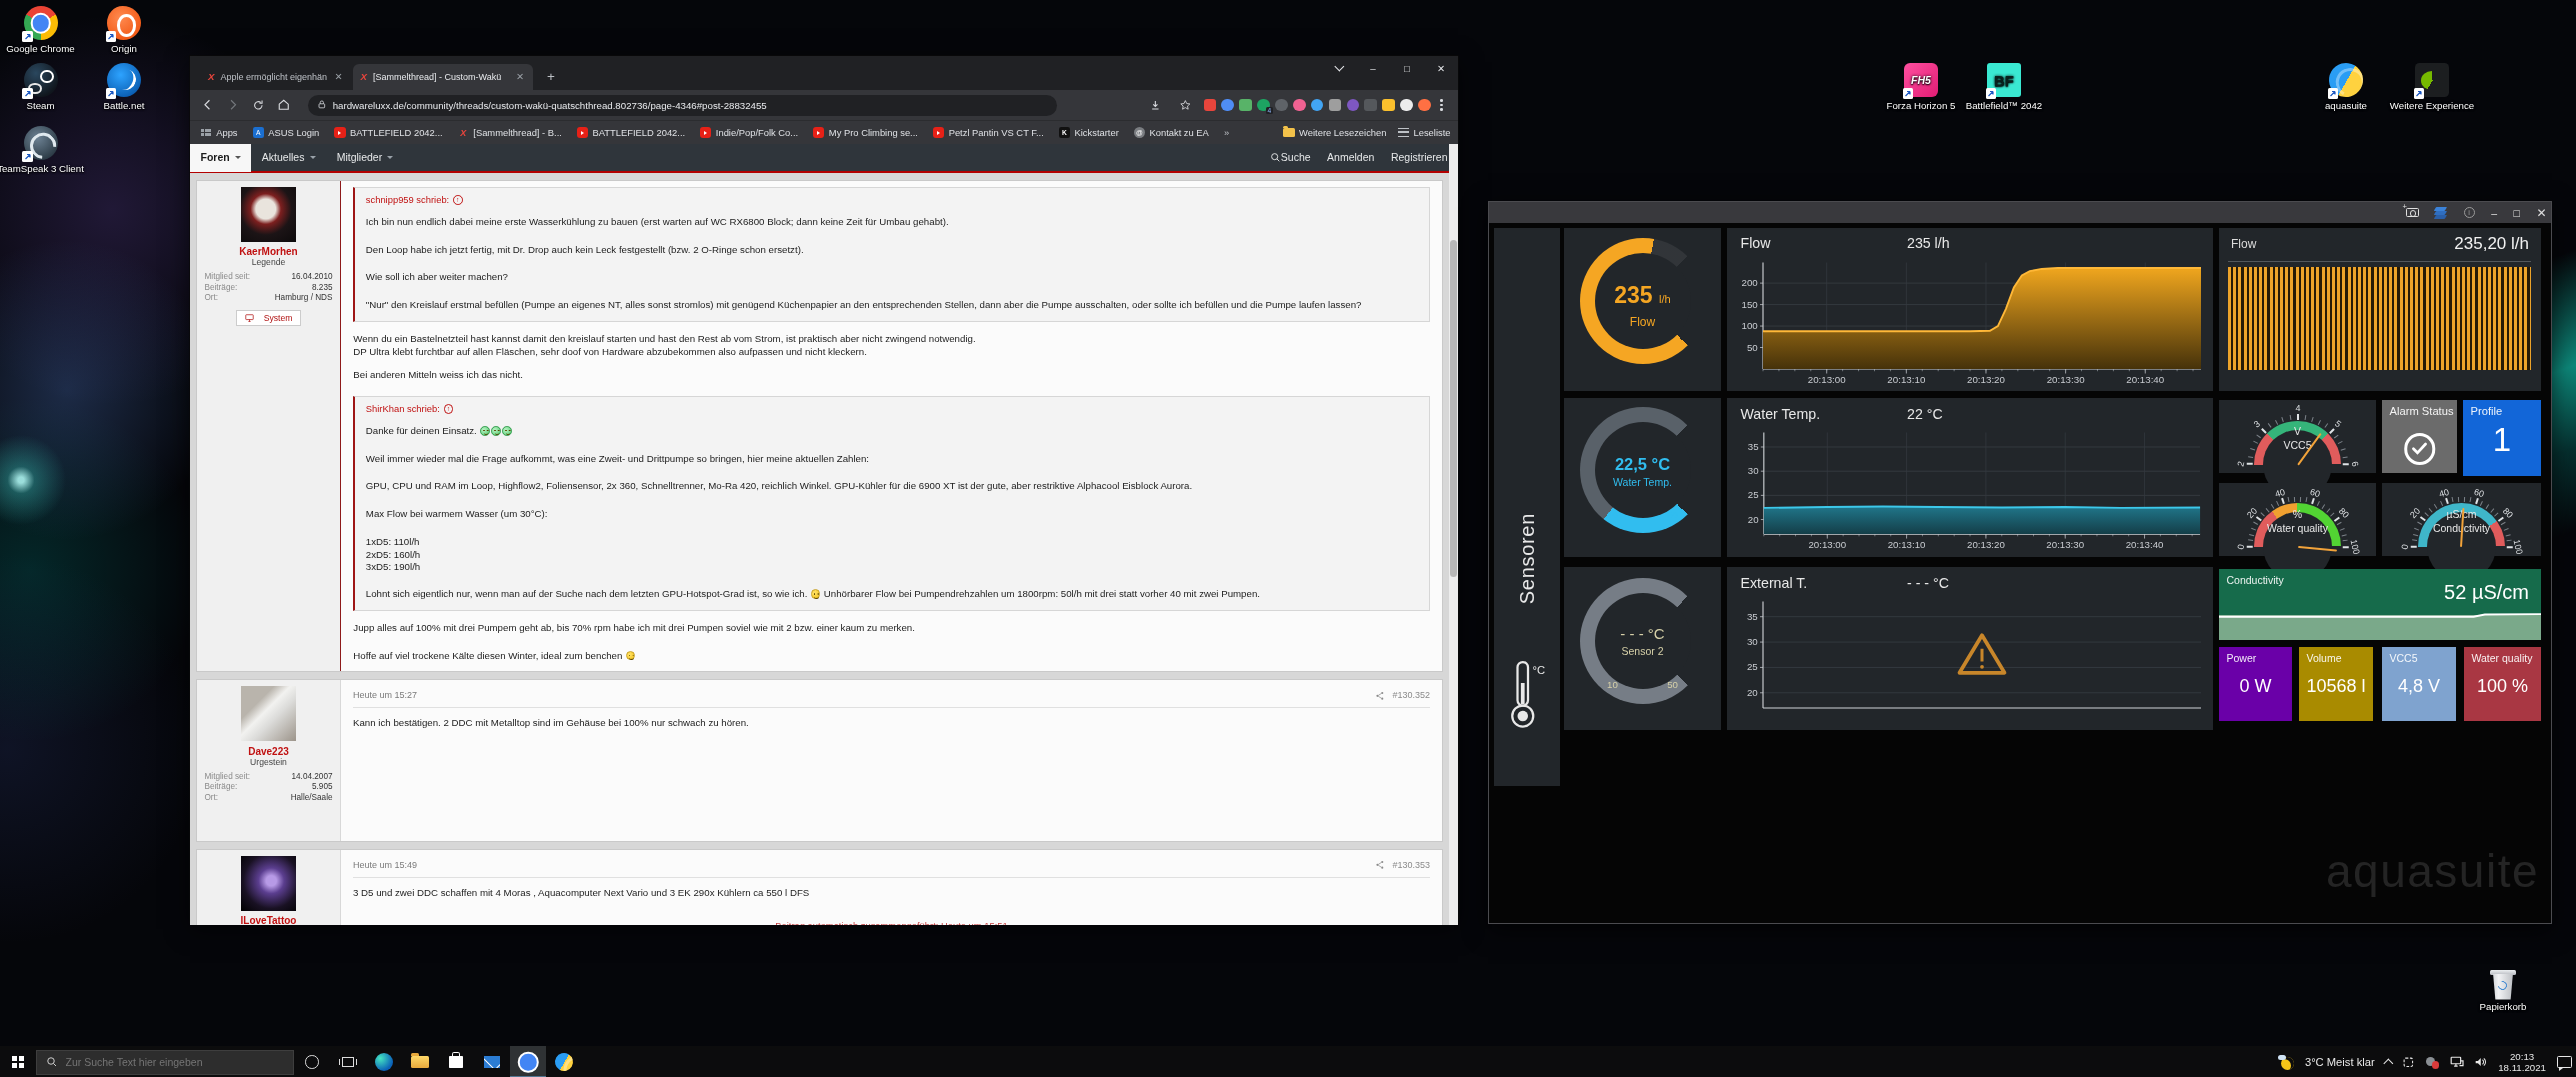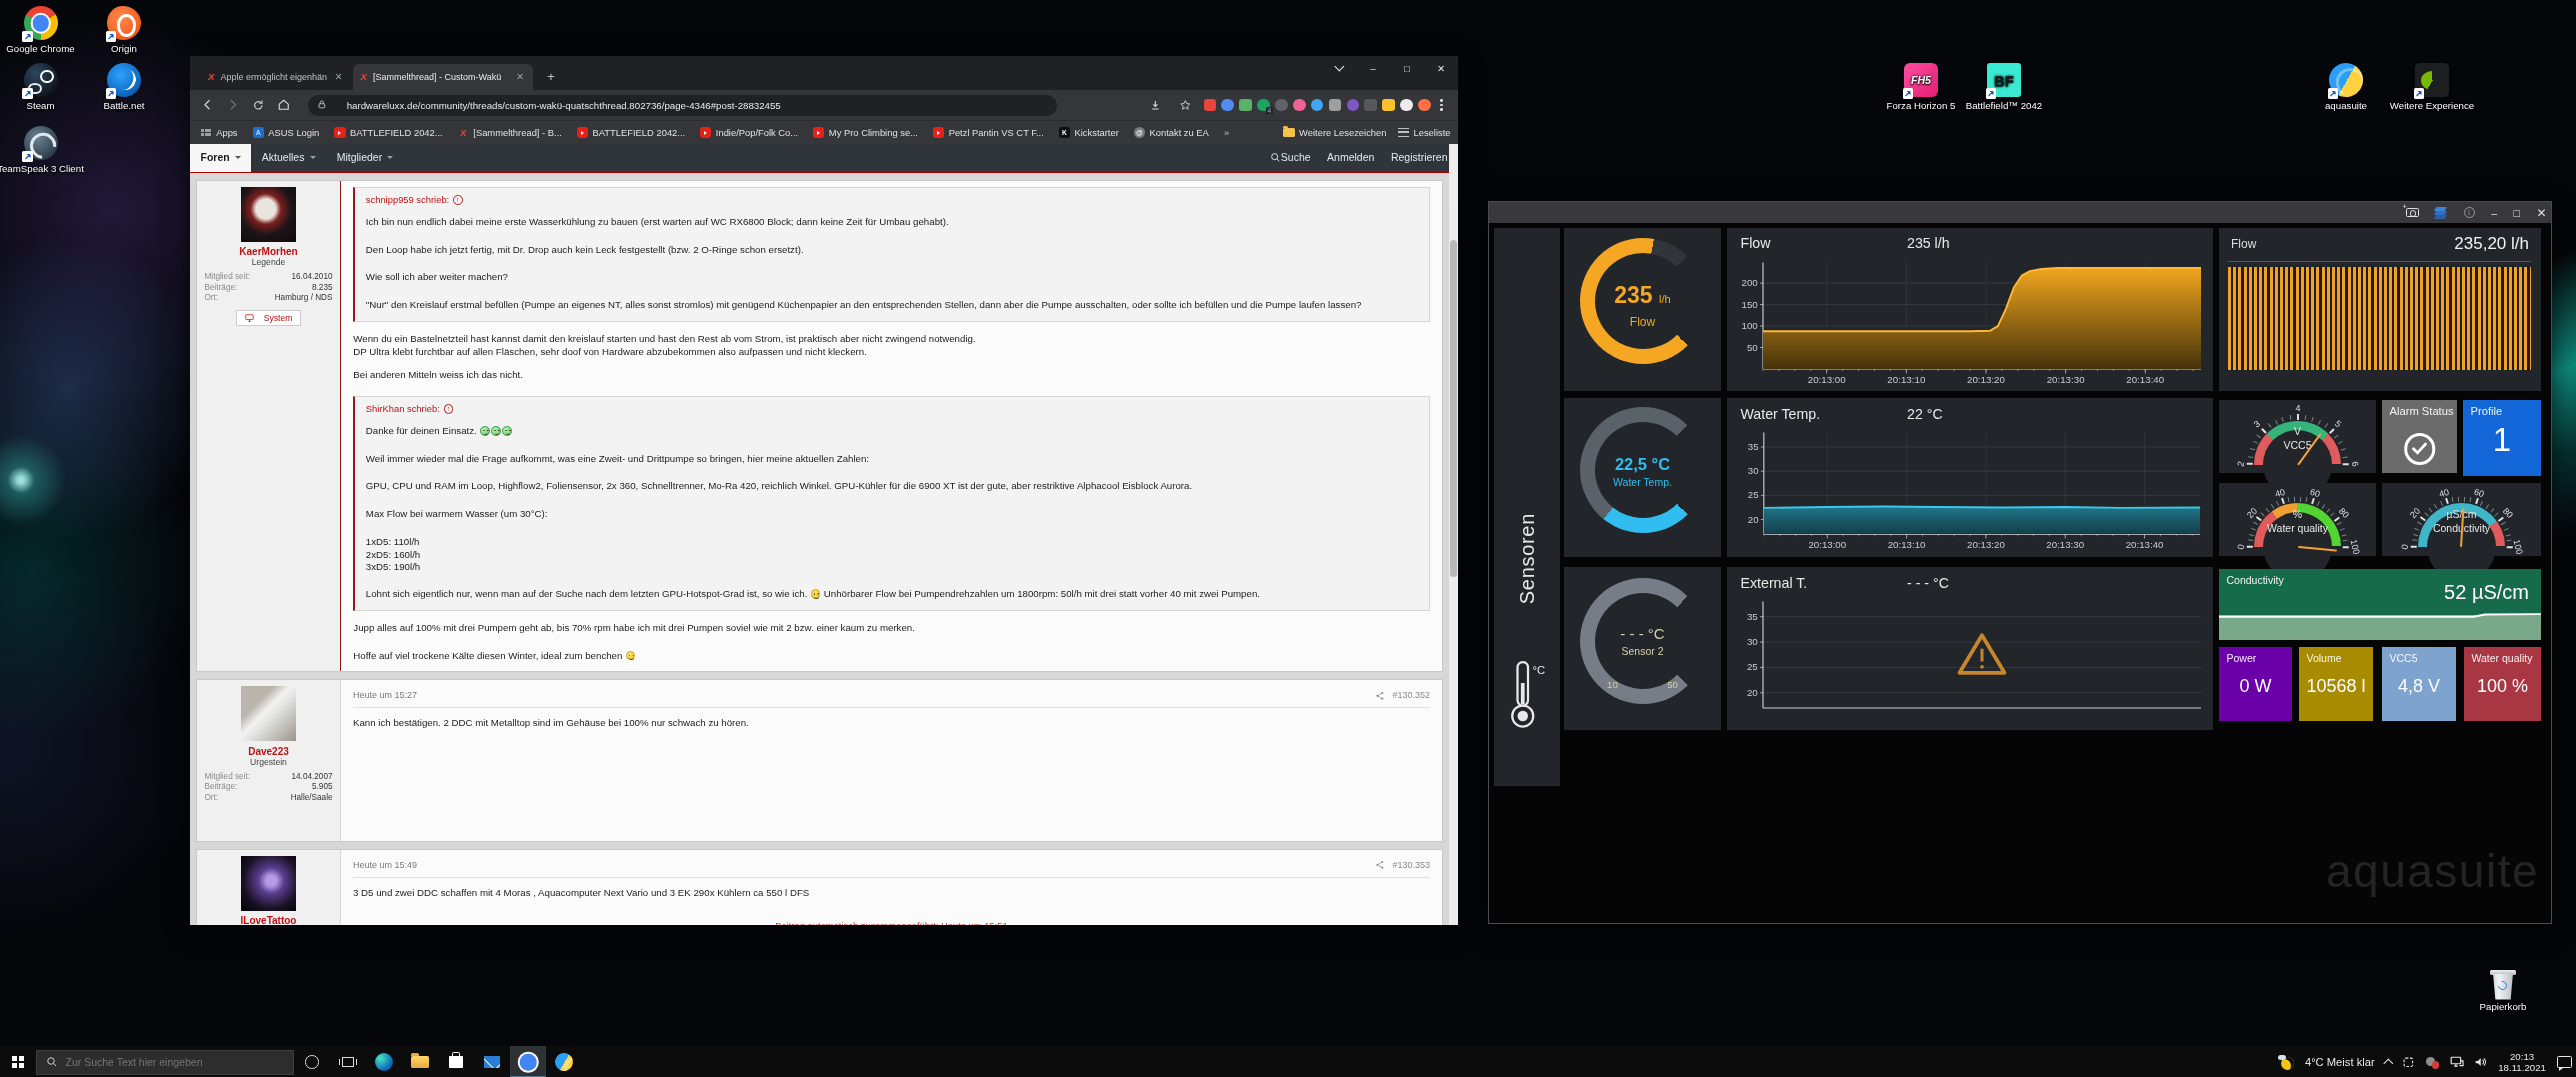--- a/index.html
+++ b/index.html
@@ -55,21 +55,21 @@
   .tab .fav { color:#e8453c; font-weight:bold; font-size:9.7px; font-style:italic; }
   .tab .ttl { white-space:nowrap; overflow:hidden; flex:1; }
   .tab .tx { color:#9aa0a6; font-size:9.7px; padding:0 1.5px; }
   .newtab { position:absolute; left:352px; top:12.7px; width:18px; height:18px; color:#bdc1c6; font-size:13.5px; text-align:center; line-height:16.5px; }
   .wctrls { position:absolute; right:0; top:0; height:24px; display:flex; }
   .wctrls div { width:34px; height:24px; display:flex; align-items:center; justify-content:center; color:#e8eaed; font-size:9.7px; }
   .chev { width:6.7px; height:6.7px; border-right:1.1px solid #e8eaed; border-bottom:1.1px solid #e8eaed; transform:rotate(45deg); margin-top:-3px; }
   .toolbar { position:relative; height:30px; background:#35363a; display:flex; align-items:center; }
   .tbi { width:25.5px; height:25.5px; display:flex; align-items:center; justify-content:center; color:#dadce0; }
   .tbi.dim { color:#74787d; }
-  .urlpill { position:absolute; left:118px; top:4.5px; width:749px; height:21px; background:#202124; border-radius:10.5px; display:flex; align-items:center; padding:0 9px; gap:20px; color:#dadce0; }
+  .urlpill { position:absolute; left:118px; top:4.5px; width:749px; height:21px; background:#202124; border-radius:10.5px; display:flex; align-items:center; padding:0 9px; gap:6px; color:#dadce0; }
   .urlpill .url { font-size:9.7px; color:#e8eaed; white-space:nowrap; overflow:hidden; }
   .tb-right { position:absolute; right:10.5px; top:0; height:30px; display:flex; align-items:center; gap:5.2px; }
   .ext { width:12.7px; height:12.7px; border-radius:3px; position:relative; }
   .ext.round { border-radius:50%; }
   .badge4 { position:absolute; right:-3px; bottom:-3px; background:#202124; color:#8ab4f8; font-size:6.7px; padding:0 1.5px; border-radius:1.5px; }
   .dots3 { display:flex; flex-direction:column; gap:1.9px; padding:0 4.5px; }
   .dots3 i { width:2.6px; height:2.6px; border-radius:50%; background:#dadce0; }
   .bookbar { position:relative; height:24px; background:#35363a; border-top:0.7px solid #2b2c2f; display:flex; align-items:center; padding-left:10.5px; gap:15px; font-size:9.4px; color:#dfe1e5; }
   .bk { display:flex; align-items:center; gap:4.5px; white-space:nowrap; }
   .bfav { width:11.2px; height:11.2px; border-radius:2.2px; display:flex; align-items:center; justify-content:center; font-size:6.7px; color:#fff; }
@@ -1035,21 +1035,21 @@
           <span class="ic-chrome" style="display:block;width:18px;height:18px;"></span>
         </span>
       </div>
     <div class="tbtn">
         <span class="i-aqua">
           <span class="ic-aqua" style="display:block;width:18px;height:18px;"></span>
         </span>
       </div>
     <div class="tright">
       <span class="moon"></span>
-      <span class="weather-txt">4°C Meist klar</span>
+      <span class="weather-txt">3°C Meist klar</span>
       <span class="chevup"></span>
       <svg width="12.7" height="12.7" viewBox="0 0 24 24">
           <rect x="4" y="4" width="16" height="16" rx="3" stroke="#e8e8e8" stroke-width="2" fill="none" stroke-dasharray="5 3"></rect>
         </svg>
       <span style="position:relative;width:13.5px;height:13.5px;">
           <span style="position:absolute;left:0;top:2.2px;width:9.7px;height:8.2px;border-radius:4.5px;background:#8a8f94;"></span>
           <span style="position:absolute;right:0;bottom:0;width:7.5px;height:7.5px;border-radius:50%;background:#d83b3b;"></span>
         </span>
       <svg width="14.2" height="12" viewBox="0 0 24 20">
           <rect x="2" y="2" width="16" height="11" rx="1" stroke="#e8e8e8" stroke-width="2" fill="none"></rect>

